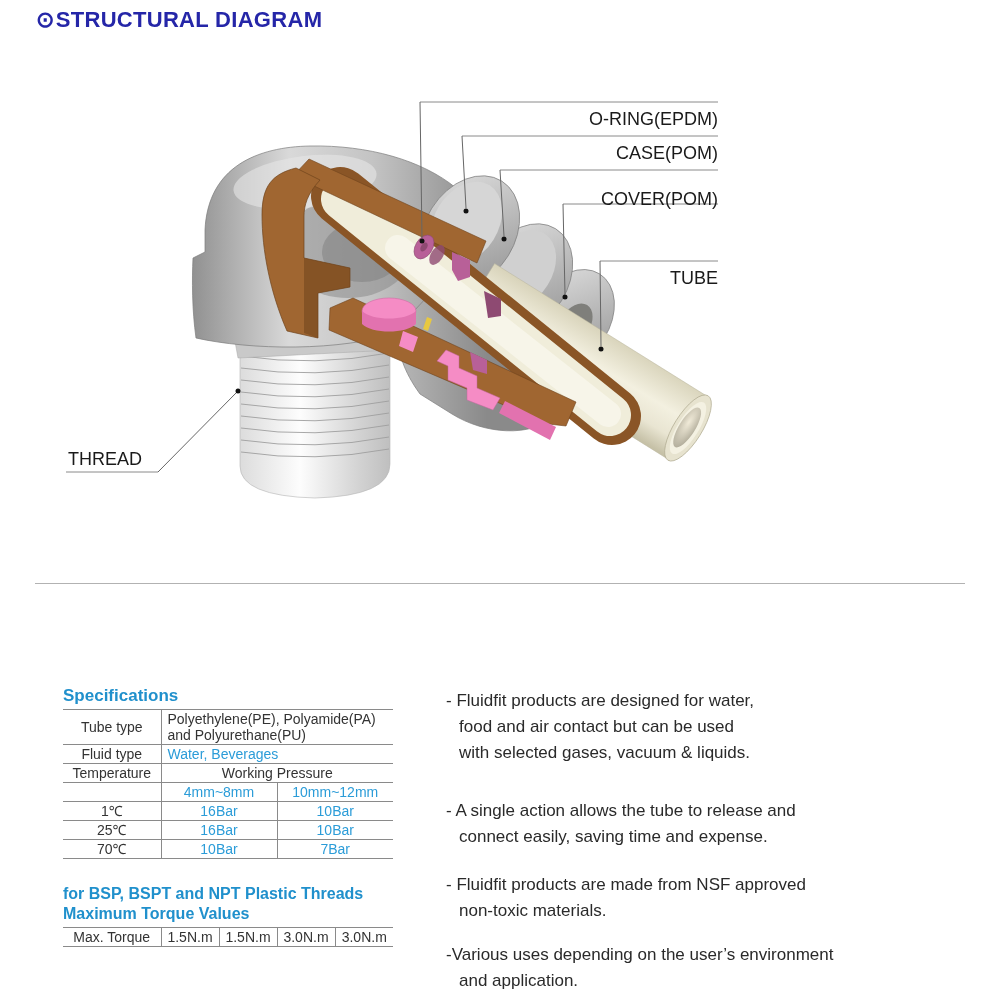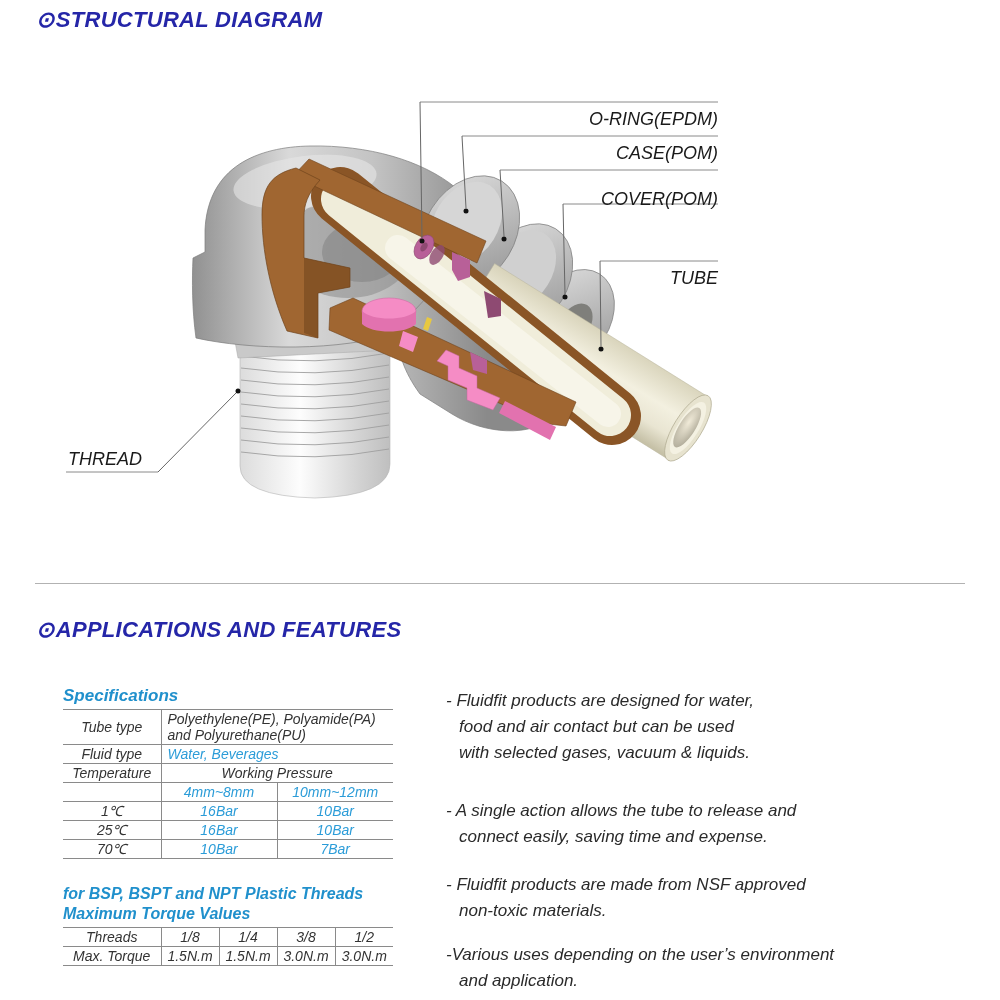--- a/index.html
+++ b/index.html
@@ -1,17 +1,17 @@
 <!DOCTYPE html>
 <html style="--heading-blue: #2526a8; --sub-blue: #2090cc; --value-blue: #2b9cd8; --text-dark: #2a2a2a; --table-line: #8a8a8a; --leader: #555555; --brown: #a06631; --brown-mid: #8a5526; --brown-dark: #6f431c; --cream: #f0edda; --cream-light: #f7f5e9; --pink: #f58cc5; --magenta: #b86098; --magenta-dark: #8e4a72; --yellow: #e8c840; --ridge-gray: #9f9f9f;"><head>
 <meta charset="utf-8">
 <style>
   html,body{margin:0;padding:0;background:#fff;}
   #page{position:relative;width:1000px;height:1000px;background:#fff;overflow:hidden;
-        font-family:"Liberation Sans", sans-serif;color:var(--text-dark,#2a2a2a);font-style:italic;}
+        font-family:"Liberation Sans", sans-serif;color:var(--text-dark,#2a2a2a);}
   .heading{position:absolute;left:36px;font-size:22px;font-weight:bold;letter-spacing:.3px;
            color:var(--heading-blue,#2526a8);white-space:nowrap;}
   .heading .bullet{font-weight:bold;margin-right:1px;}
   #svgwrap{position:absolute;left:0;top:0;width:1000px;height:540px;}
   .dlabel{position:absolute;font-size:18px;color:#1a1a1a;white-space:nowrap;line-height:22px;}
   .dlabel.right{text-align:right;margin-top:28px;}
   #divider{position:absolute;left:35px;top:583px;width:930px;height:1px;background:#b2b2b2;}
   
   #spec-title{position:absolute;left:63px;top:686px;font-size:17px;font-weight:600;color:var(--sub-blue,#2090cc);}
   table{border-collapse:collapse;table-layout:fixed;}
@@ -184,23 +184,20 @@
   </div>
 
   <div class="dlabel right" style="right:282px;top:80px">O-RING(EPDM)</div>
   <div class="dlabel right" style="right:282px;top:114px">CASE(POM)</div>
   <div class="dlabel right" style="right:282px;top:160px">COVER(POM)</div>
   <div class="dlabel right" style="right:282px;top:239px">TUBE</div>
   <div class="dlabel" style="left:68px;top:448px">THREAD</div>
 
   <div id="divider"></div>
 
-  <div class="heading" style="top:617px">
-    <span class="bullet">⊙</span><span>APPLICATIONS AND FEATURES</span>
-  </div>
 
   <div id="spec-title">Specifications</div>
   <table id="spec-table">
     <colgroup>
         <col style="width:98px">
         <col style="width:116px">
         <col style="width:116px">
       </colgroup>
     <tbody>
         <tr>
@@ -244,27 +241,20 @@
   </div>
   <table id="torque-table">
     <colgroup>
         <col style="width:98px">
         <col style="width:58px">
         <col style="width:58px">
         <col style="width:58px">
         <col style="width:58px">
       </colgroup>
     <tbody>
-        <tr>
-      <td>Threads</td>
-      <td class="bl">1/8</td>
-      <td class="bl">1/4</td>
-      <td class="bl">3/8</td>
-      <td class="bl">1/2</td>
-    </tr>
     <tr>
       <td>Max. Torque</td>
       <td class="bl">1.5N.m</td>
       <td class="bl">1.5N.m</td>
       <td class="bl">3.0N.m</td>
       <td class="bl">3.0N.m</td>
     </tr>
   </tbody>
     </table>
 

